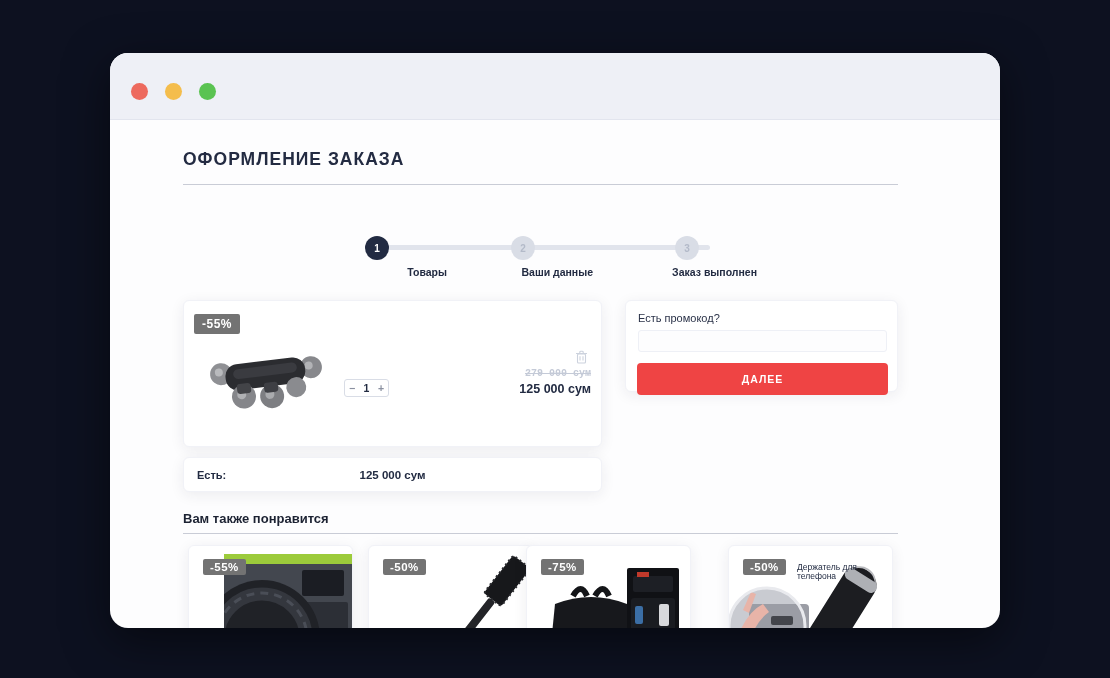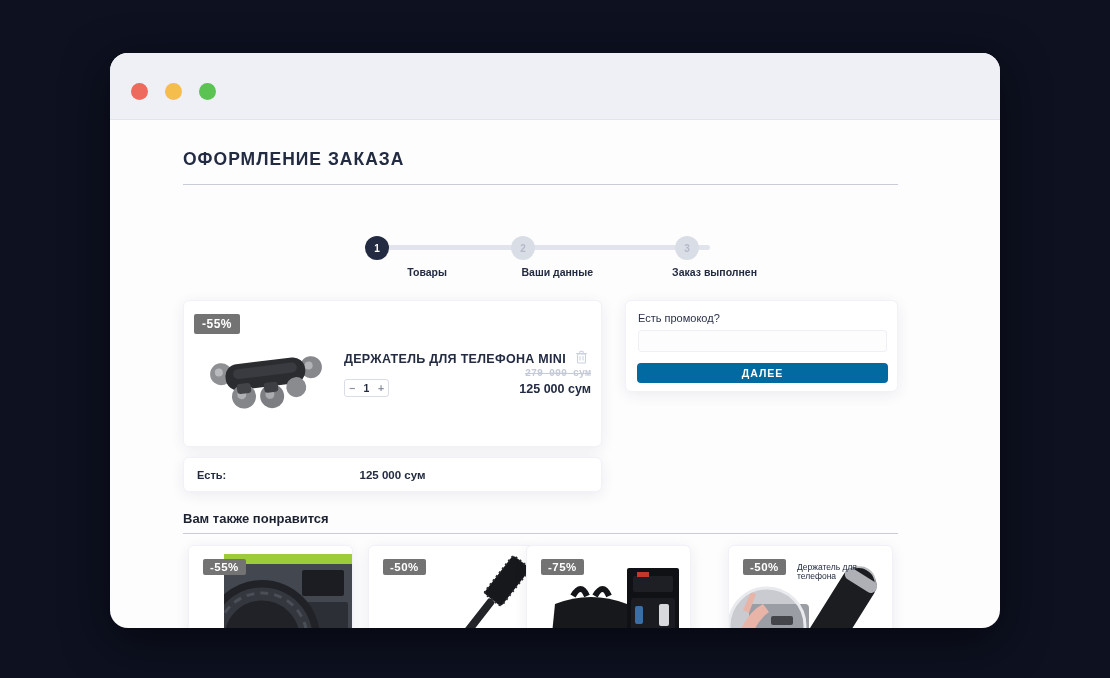--- a/index.html
+++ b/index.html
@@ -108,22 +108,22 @@
 
   
   .promo-label { position:absolute; left:12px; top:11px; font-size:11px; color:#2a3248; }
   .promo-input {
     position:absolute; left:12px; top:29px; width:249px; height:22px;
     border:1px solid #eef0f6; border-radius:3px; background:#fdfdfe;
     font-size:11px; color:#222b42; padding:0 6px; outline:none;
     font-family:"Liberation Sans", sans-serif;
   }
   .promo-btn {
-    position:absolute; left:11px; top:62px; width:251px; height:20px;
-    background:#0369a1; color:#ffffff; border:none; border-radius:4px;
+    position:absolute; left:11px; top:62px; width:251px; height:32px;
+    background:#ef4444; color:#ffffff; border:none; border-radius:4px;
     font-size:10.5px; font-weight:800; letter-spacing:1px; cursor:pointer;
     font-family:"Liberation Sans", sans-serif;
   }
 
   
   .suggest-title {
     position:absolute; left:73px; top:458px;
     font-size:13px; font-weight:800; color:#1c2232;
   }
   .s-card { top:492px; width:165px; height:130px; overflow:hidden; }
@@ -172,21 +172,20 @@
           <circle cx="42" cy="55" r="12" fill="#85868a"></circle>
           <circle cx="40" cy="53" r="4.5" fill="#b0b1b4"></circle>
           <circle cx="70" cy="58" r="12" fill="#7d7e82"></circle>
           <circle cx="68" cy="56" r="4.5" fill="#aaabae"></circle>
           <circle cx="95" cy="52" r="10" fill="#8a8b8f"></circle>
           <rect x="36" y="42" width="14" height="10" rx="3" fill="#434448"></rect>
           <rect x="63" y="44" width="14" height="10" rx="3" fill="#3e3f44"></rect>
         </g>
       </svg>
 
-      <div class="cart-name">ДЕРЖАТЕЛЬ ДЛЯ ТЕЛЕФОНА MINI</div>
 
       <svg class="trash" viewBox="0 0 13 14">
         <g fill="none" stroke="#ccd2dd" stroke-width="1.1">
           <rect x="2.5" y="4" width="8" height="9" rx="1"></rect>
           <path d="M1 3.5h11M4.8 3.5v-1.3a1 1 0 0 1 1-1h1.4a1 1 0 0 1 1 1v1.3M5 6.3v4.2M8 6.3v4.2"></path>
         </g>
       </svg>
 
       <div class="qty">
         <span class="qty-btn">−</span>

